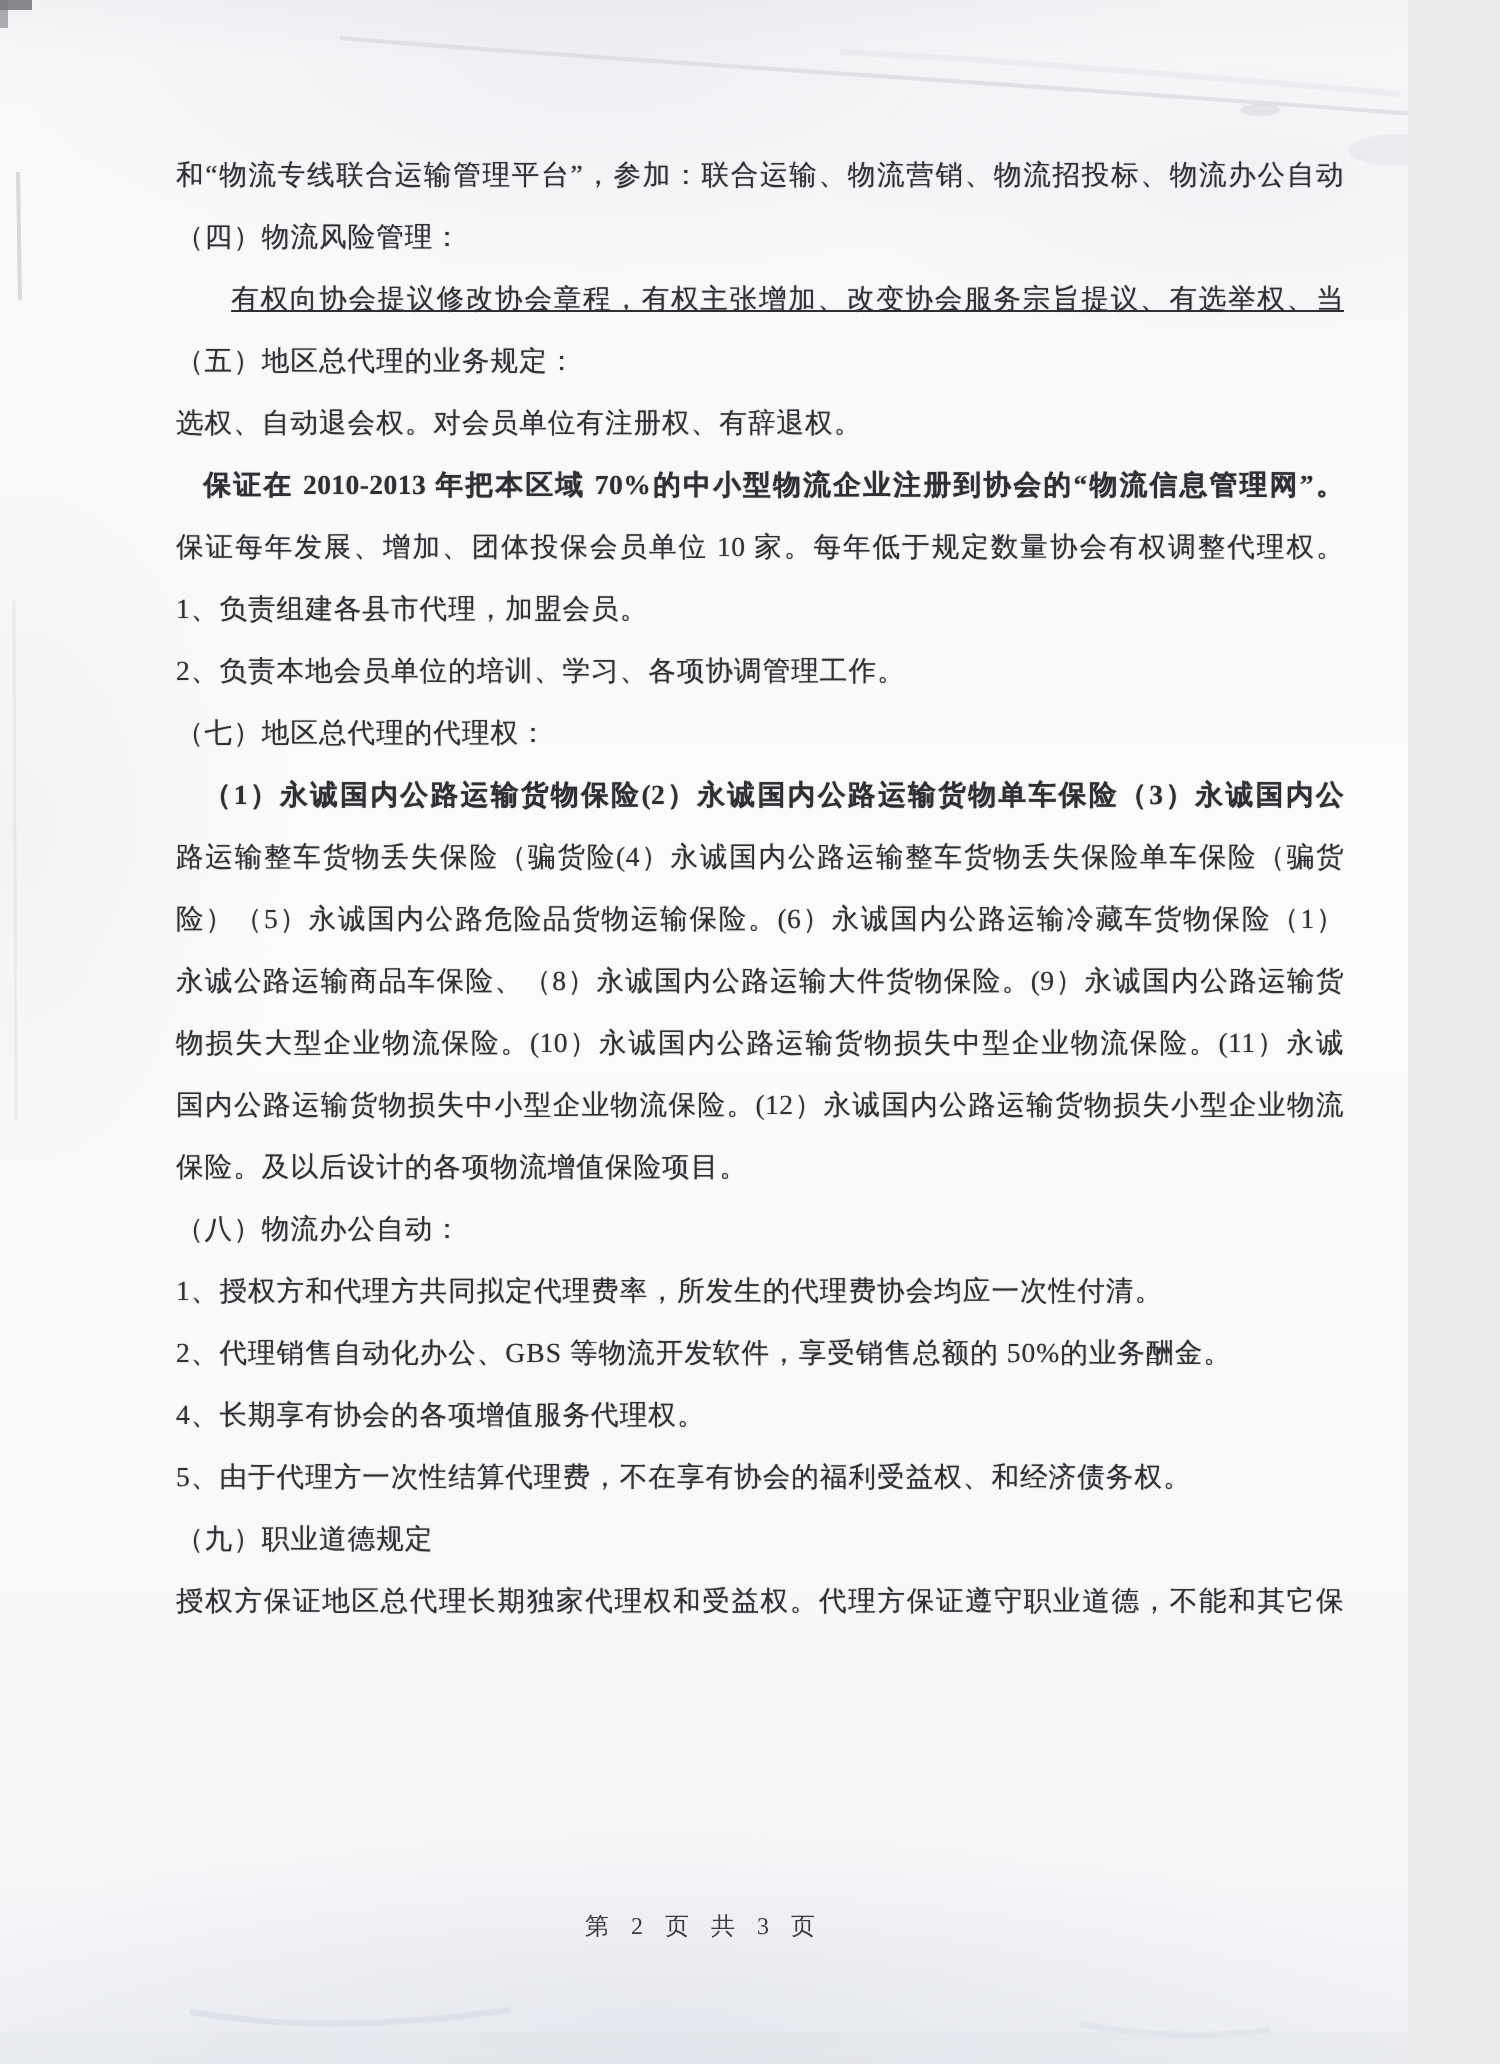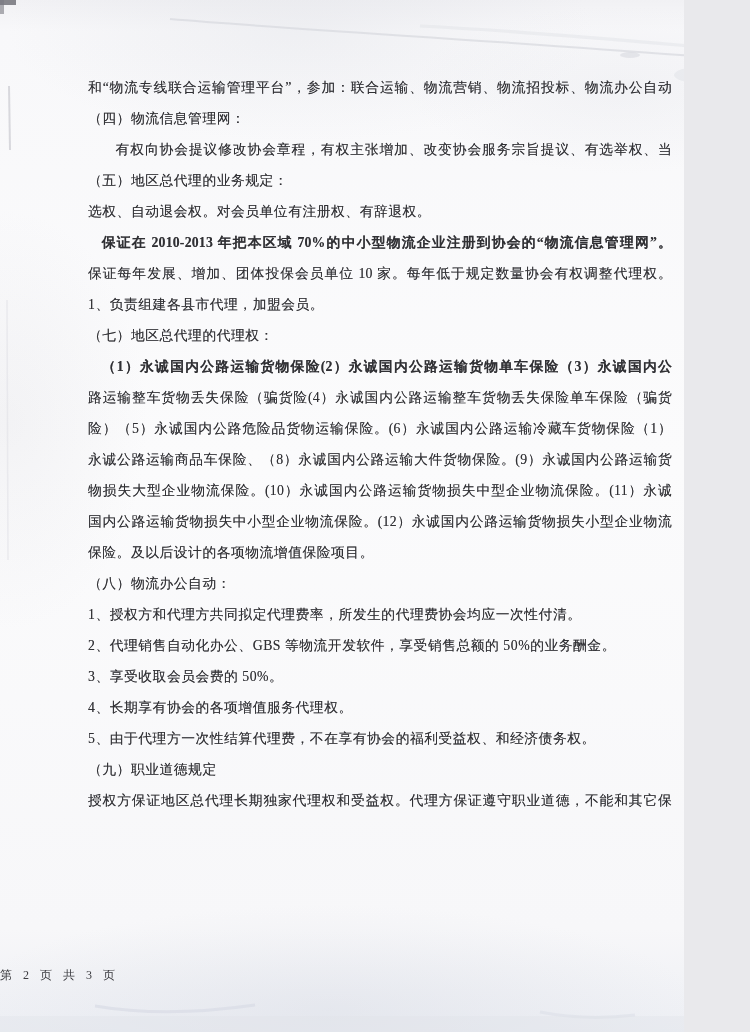--- a/index.html
+++ b/index.html
@@ -14,20 +14,21 @@
     margin: 0;
     overflow: hidden;
     font-family: "Liberation Serif", "DejaVu Serif", serif;
     color: #303034;
     background:
       radial-gradient(ellipse 420px 160px at 300px 30px, rgba(205,208,216,0.22), rgba(205,208,216,0) 70%),
       radial-gradient(ellipse 300px 120px at 620px 90px, rgba(210,212,220,0.18), rgba(210,212,220,0) 70%),
       radial-gradient(ellipse 500px 140px at 330px 1010px, rgba(198,203,216,0.25), rgba(198,203,216,0) 75%),
       radial-gradient(ellipse 200px 300px at 8px 420px, rgba(205,205,212,0.18), rgba(205,205,212,0) 70%),
       linear-gradient(180deg, #f1f1f4 0%, #f8f8fa 3%, #fbfbfc 45%, #f7f7f9 90%, #edeff4 100%);
+    padding-left: 20px;
   }
   .textblock {
     position: absolute;
     left: 88px;
     top: 72px;
     width: 584px;
   }
   .ln {
     height: 31px;
     line-height: 31px;
@@ -37,32 +38,32 @@
     text-shadow: 0 0 0.6px rgba(48,48,52,0.55);
   }
   .jf {
     white-space: normal;
     text-align: justify;
     text-align-last: justify;
     text-justify: inter-character;
     letter-spacing: 0.2px;
   }
   .ind1 { text-indent: 1em; font-weight: bold; }
-  .ind2 { text-indent: 2em; }
+  .ind2 { text-indent: 2em; text-decoration: underline; }
   .footer {
     position: absolute;
     left: 0;
     top: 948px;
     width: 100%;
     height: 30px;
     line-height: 30px;
+    text-align: center;
     font-size: 12px;
     letter-spacing: 4px;
     color: #3a3a3f;
-    margin-top: 12px;
   }
   .artifacts {
     position: absolute;
     left: 0;
     top: 0;
     pointer-events: none;
   }
 </style>
 </head>
 <body>
@@ -84,39 +85,39 @@
     <path d="M540,1012 q45,9 95,3" stroke="#dcdfe8" stroke-width="3" fill="none" opacity="0.6"></path>
 
     <rect x="0" y="1016" width="750" height="16" fill="#dfe2e9" opacity="0.35"></rect>
 
     <ellipse cx="700" cy="75" rx="26" ry="8" fill="#d8dae0" opacity="0.35"></ellipse>
     <ellipse cx="630" cy="55" rx="10" ry="3" fill="#caccd4" opacity="0.4"></ellipse>
   </svg>
 
   <div class="textblock">
     <div class="ln jf">和“物流专线联合运输管理平台”，参加：联合运输、物流营销、物流招投标、物流办公自动</div>
-    <div class="ln">（四）物流信息管理网：</div>
+    <div class="ln">（四）物流风险管理：</div>
     <div class="ln jf ind2">有权向协会提议修改协会章程，有权主张增加、改变协会服务宗旨提议、有选举权、当</div>
     <div class="ln">（五）地区总代理的业务规定：</div>
     <div class="ln">选权、自动退会权。对会员单位有注册权、有辞退权。</div>
     <div class="ln jf ind1">保证在 2010-2013 年把本区域 70%的中小型物流企业注册到协会的“物流信息管理网”。</div>
     <div class="ln jf">保证每年发展、增加、团体投保会员单位 10 家。每年低于规定数量协会有权调整代理权。</div>
     <div class="ln">1、负责组建各县市代理，加盟会员。</div>
+    <div class="ln">2、负责本地会员单位的培训、学习、各项协调管理工作。</div>
     <div class="ln">（七）地区总代理的代理权：</div>
     <div class="ln jf ind1">（1）永诚国内公路运输货物保险(2）永诚国内公路运输货物单车保险（3）永诚国内公</div>
     <div class="ln jf">路运输整车货物丢失保险（骗货险(4）永诚国内公路运输整车货物丢失保险单车保险（骗货</div>
     <div class="ln jf">险）（5）永诚国内公路危险品货物运输保险。(6）永诚国内公路运输冷藏车货物保险（1）</div>
     <div class="ln jf">永诚公路运输商品车保险、（8）永诚国内公路运输大件货物保险。(9）永诚国内公路运输货</div>
     <div class="ln jf">物损失大型企业物流保险。(10）永诚国内公路运输货物损失中型企业物流保险。(11）永诚</div>
     <div class="ln jf">国内公路运输货物损失中小型企业物流保险。(12）永诚国内公路运输货物损失小型企业物流</div>
     <div class="ln">保险。及以后设计的各项物流增值保险项目。</div>
     <div class="ln">（八）物流办公自动：</div>
     <div class="ln">1、授权方和代理方共同拟定代理费率，所发生的代理费协会均应一次性付清。</div>
     <div class="ln">2、代理销售自动化办公、GBS 等物流开发软件，享受销售总额的 50%的业务酬金。</div>
-    <div class="ln">3、享受收取会员会费的 50%。</div>
     <div class="ln">4、长期享有协会的各项增值服务代理权。</div>
     <div class="ln">5、由于代理方一次性结算代理费，不在享有协会的福利受益权、和经济债务权。</div>
     <div class="ln">（九）职业道德规定</div>
     <div class="ln jf">授权方保证地区总代理长期独家代理权和受益权。代理方保证遵守职业道德，不能和其它保</div>
   </div>
 
   <div class="footer">第 2 页 共 3 页</div>
 
 </div>
 

